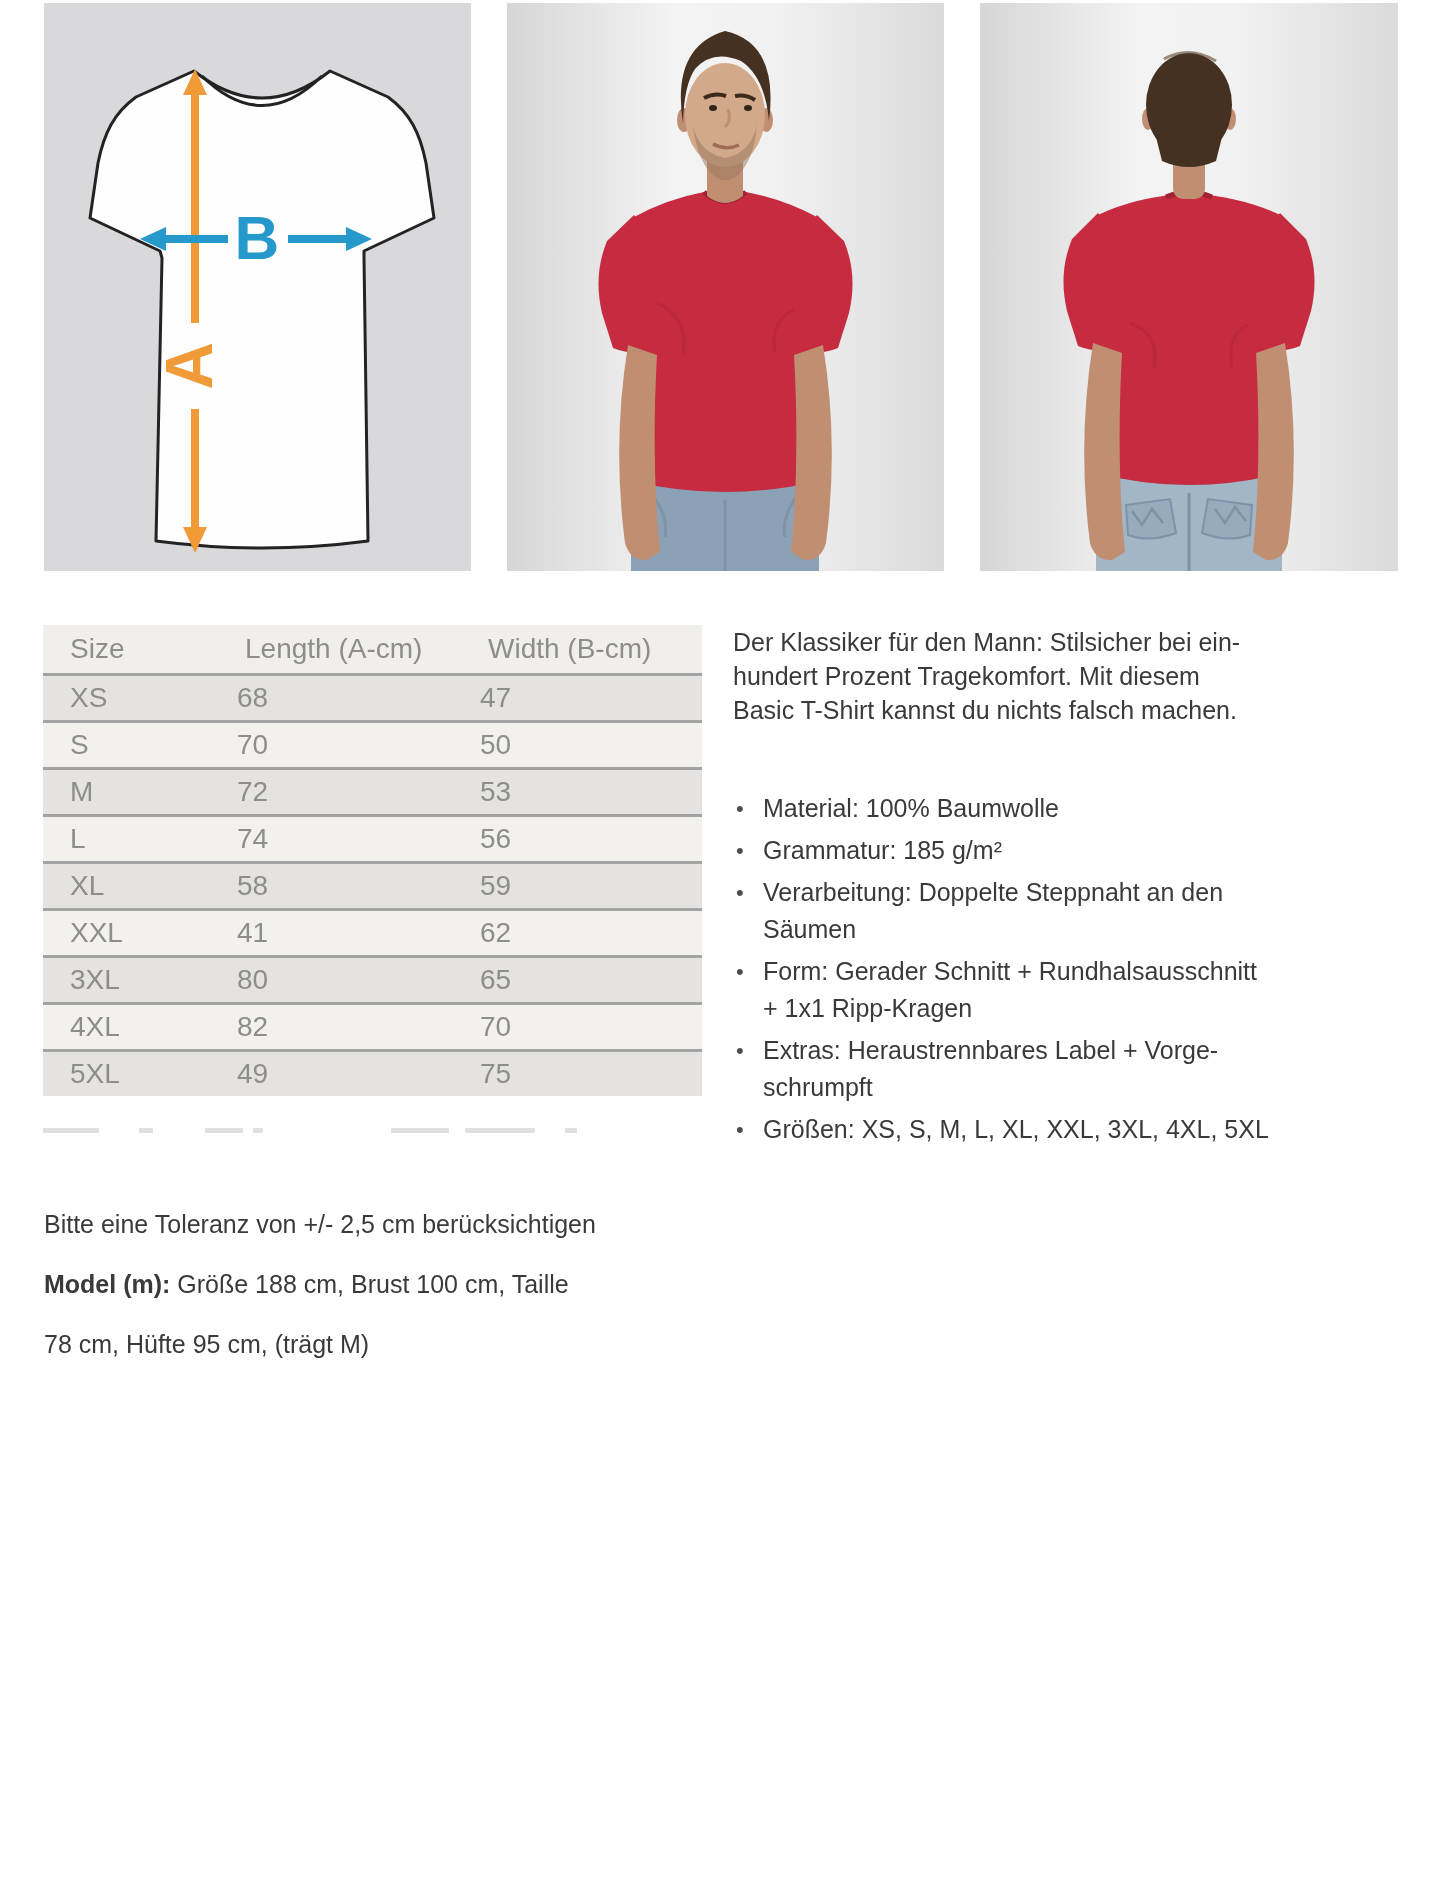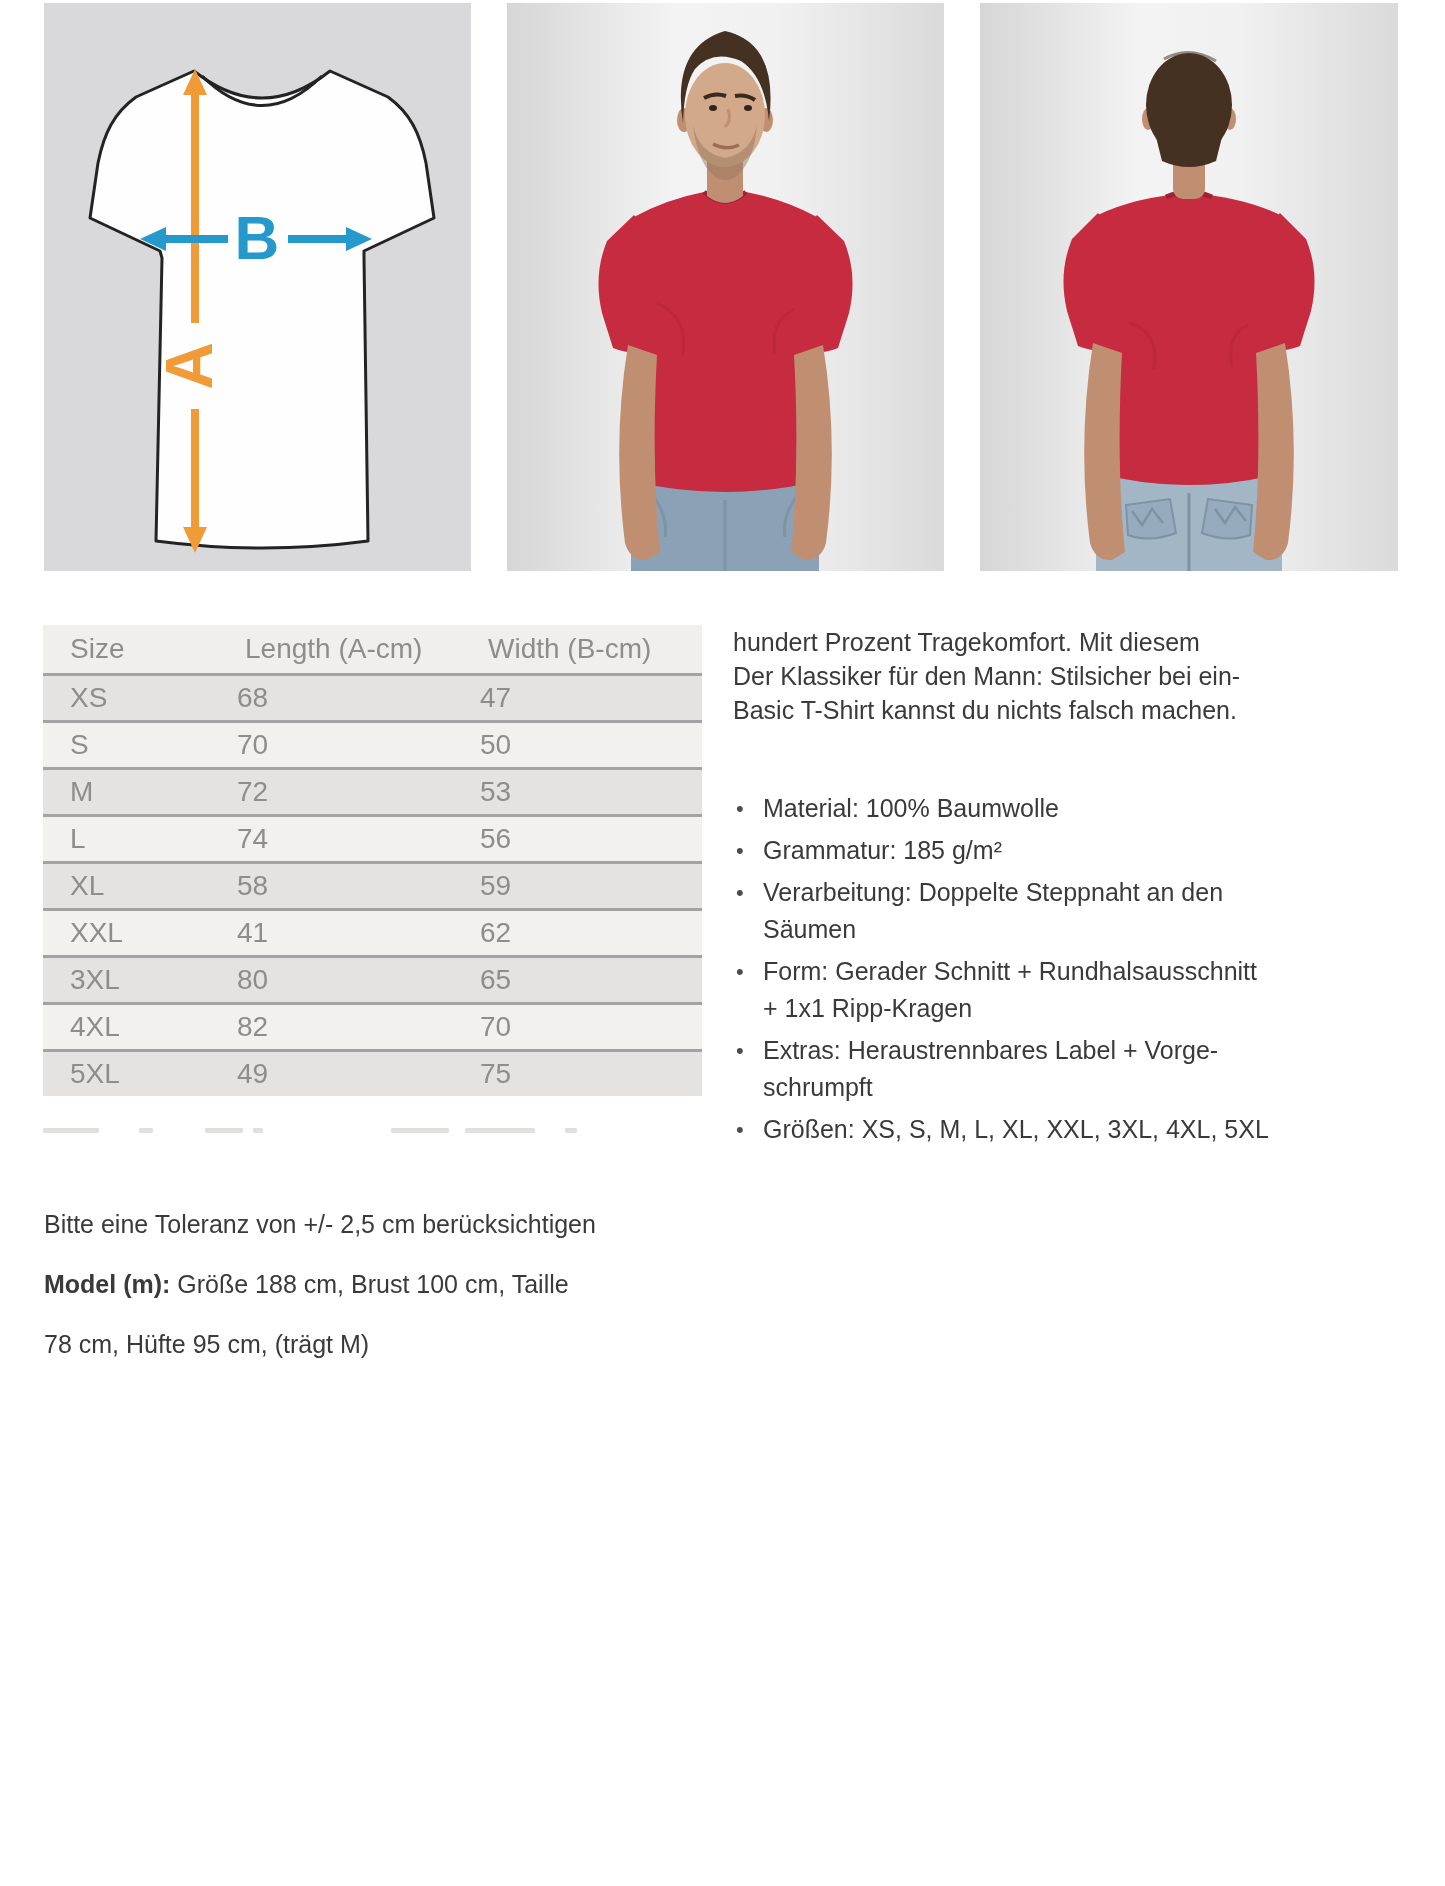--- a/index.html
+++ b/index.html
@@ -277,22 +277,22 @@
         </tbody>
     </table>
   </div>
 
   <div class="clipped-artifact">
     <i></i><i></i><i></i><i></i><i></i><i></i><i></i>
   </div>
 
   <div class="desc-col">
     <div class="desc-intro">
+      <div>Der Klassiker für den Mann: Stilsicher bei ein-</div>
       <div>hundert Prozent Tragekomfort. Mit diesem</div>
-      <div>Der Klassiker für den Mann: Stilsicher bei ein-</div>
       <div>Basic T-Shirt kannst du nichts falsch machen.</div>
     </div>
     <ul class="spec-list">
         <li>
           <div class="bline">Material: 100% Baumwolle</div>
         </li>
         <li>
           <div class="bline">Grammatur: 185 g/m²</div>
         </li>
         <li>

